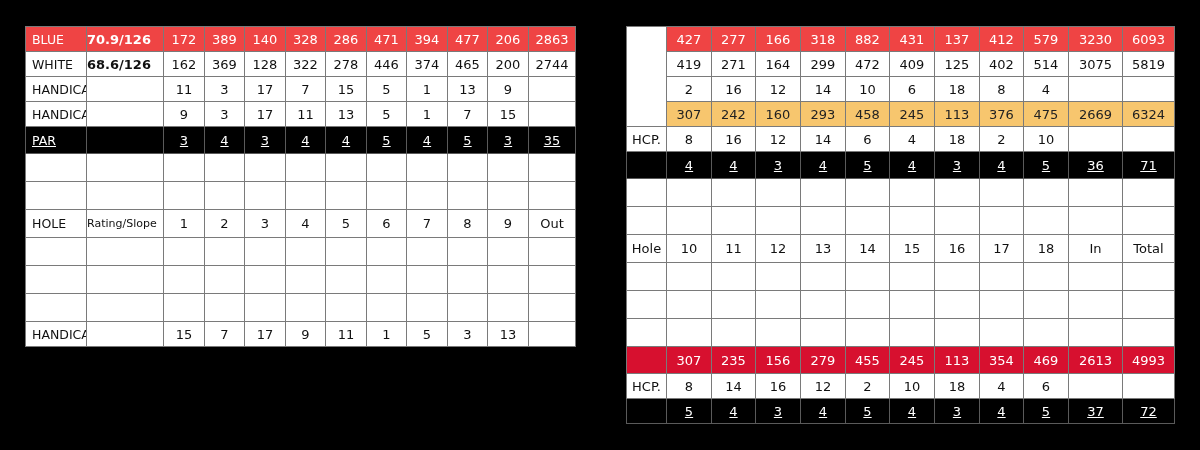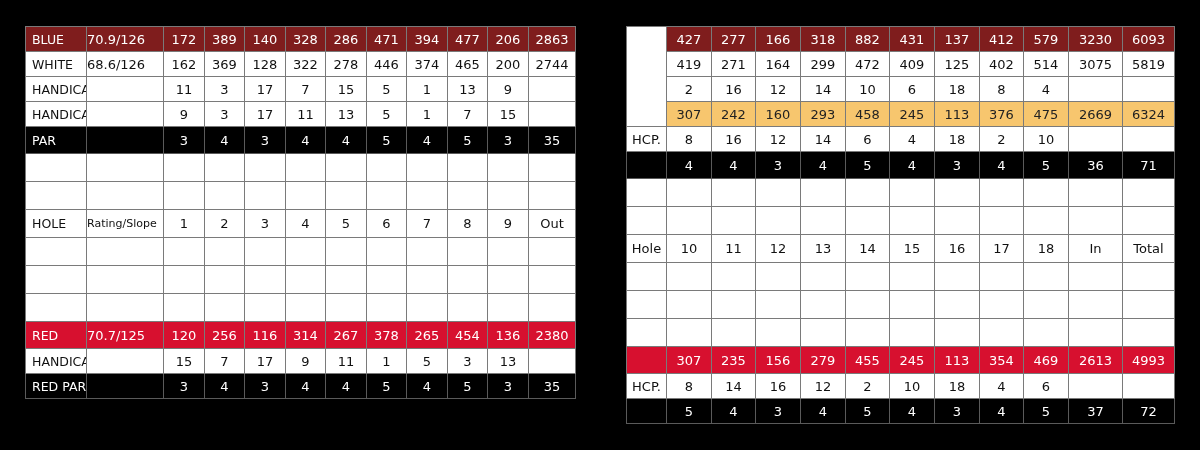--- a/index.html
+++ b/index.html
@@ -4,26 +4,26 @@
 <style>
   html,body{margin:0;padding:0;background:#000;}
   body{width:1200px;height:450px;position:relative;overflow:hidden;font-family:"DejaVu Sans",sans-serif;}
   table.card{position:absolute;top:26px;border-collapse:collapse;table-layout:fixed;background:#fff;}
   table.card td{border:1px solid #7a7a7a;padding:0;text-align:center;font-size:13px;color:#111;white-space:nowrap;overflow:hidden;}
   #front{left:25px;width:550px;}
   #back{left:626px;width:548px;}
   tr.r24 td{height:24px;}
   tr.r27 td{height:26px;}
   tr.r28 td{height:27px;}
-  tr.blue td{background:#7f1d1d;color:#fff;}
+  tr.blue td{background:#ef4444;color:#fff;}
   tr.gold td{background:#f7c66e;color:#222;}
   tr.red td{background:#d7102f;color:#fff;}
-  tr.black td{background:#000;color:#fff;border-color:#5a5a5a;}
+  tr.black td{background:#000;color:#fff;border-color:#5a5a5a;text-decoration:underline;}
   td.lbl{text-align:left !important;padding-left:6px !important;font-size:12.5px !important;}
-  td.rating{text-align:left !important;font-size:13px !important;}
+  td.rating{text-align:left !important;font-size:13px !important;font-weight:bold;}
   td.hole-rating{font-size:11px !important;text-align:left !important;}
   td.initials{background:#fff !important;color:#222;font-size:10px;line-height:12px;vertical-align:middle;}
   td.initials span{display:block;}
   td.hcp{font-size:12px;margin-top:40px;}
 </style>
 </head>
 <body>
 
 <table class="card" id="front">
   <colgroup>
@@ -188,61 +188,33 @@
         <td></td>
         <td></td>
         <td></td>
         <td></td>
         <td></td>
         <td></td>
         <td></td>
         <td></td>
         <td></td>
       </tr>
-      <tr class="red r27">
-        <td class="lbl">RED</td>
-        <td class="rating">70.7/125</td>
-        <td>120</td>
-        <td>256</td>
-        <td>116</td>
-        <td>314</td>
-        <td>267</td>
-        <td>378</td>
-        <td>265</td>
-        <td>454</td>
-        <td>136</td>
-        <td>2380</td>
-      </tr>
       <tr class="r24">
         <td class="lbl">HANDICAP</td>
         <td></td>
         <td>15</td>
         <td>7</td>
         <td>17</td>
         <td>9</td>
         <td>11</td>
         <td>1</td>
         <td>5</td>
         <td>3</td>
         <td>13</td>
         <td></td>
-      </tr>
-      <tr class="black r24">
-        <td class="lbl">RED PAR</td>
-        <td></td>
-        <td>3</td>
-        <td>4</td>
-        <td>3</td>
-        <td>4</td>
-        <td>4</td>
-        <td>5</td>
-        <td>4</td>
-        <td>5</td>
-        <td>3</td>
-        <td>35</td>
       </tr>
     </tbody>
 </table>
 
 <table class="card" id="back">
   <colgroup>
     <col style="width:40px">
     <col style="width:45px">
       <col style="width:44px">
       <col style="width:45px">

